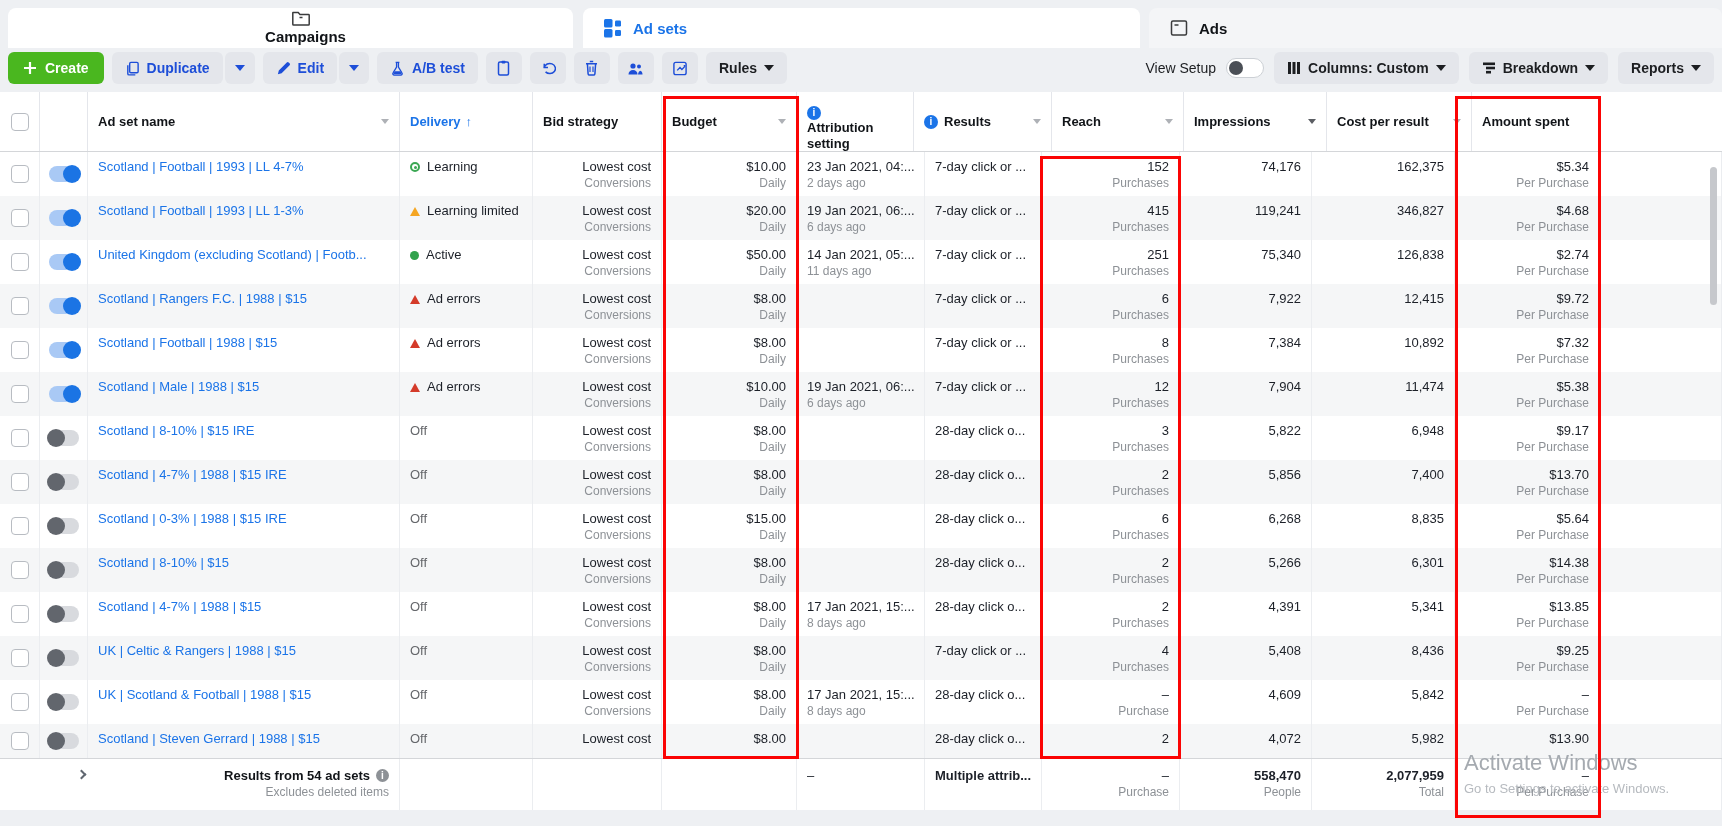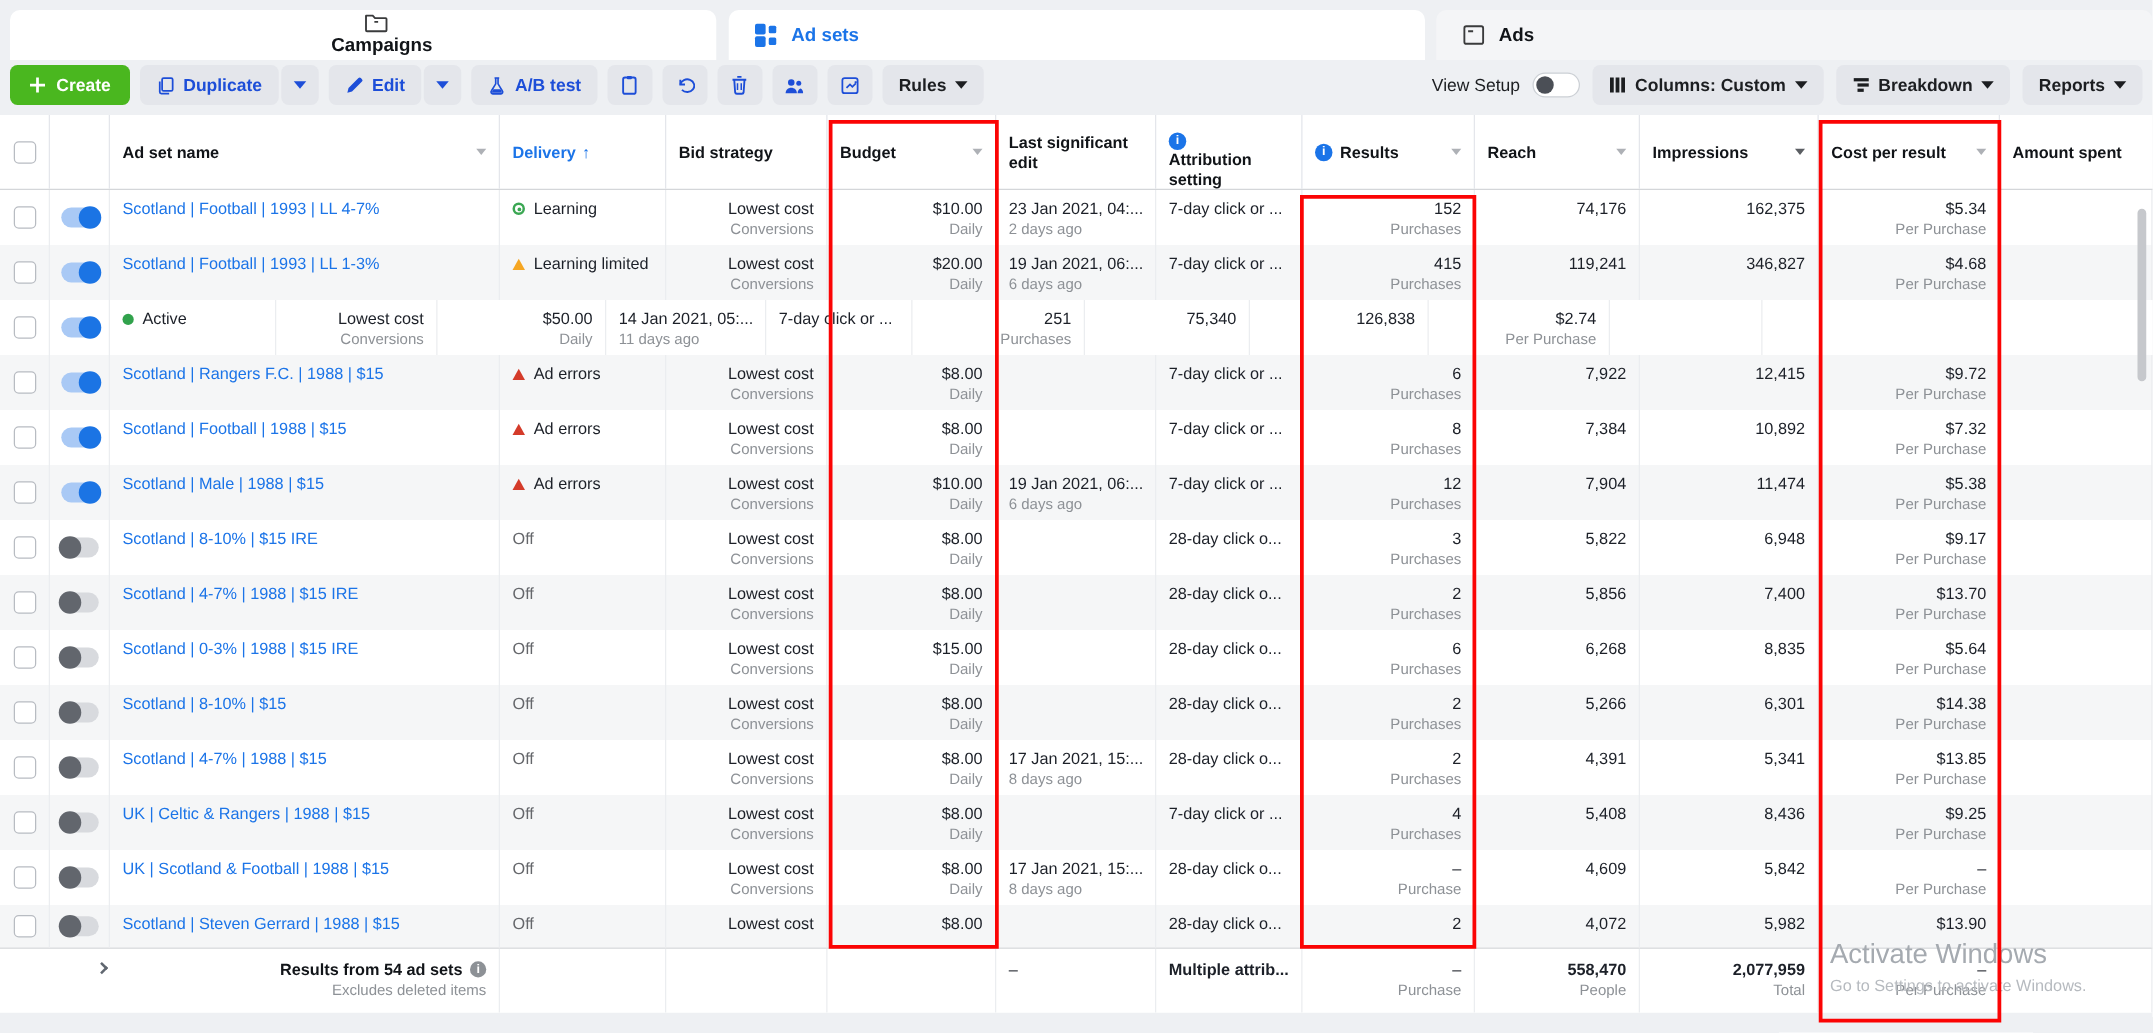--- a/index.html
+++ b/index.html
@@ -285,23 +285,20 @@
         <span class="hl">Delivery</span>
         <span class="sort-up">↑</span>
       </div>
     <div class="hc c-bid">
         <span class="hl">Bid strategy</span>
       </div>
     <div class="hc c-budget">
         <span class="hl">Budget</span>
         <span class="caret"></span>
       </div>
-    <div class="hc c-edit wrap">
-        <span class="hl">Last significant edit</span>
-      </div>
     <div class="hc c-attr wrap" style="align-items:flex-start;padding-top:13px;flex-direction:column;">
         <span class="info-icon" style="margin-top:1px;"></span>
         <span class="hl">Attribution setting</span>
       </div>
     <div class="hc c-results">
         <span class="info-icon"></span>
         <span class="hl">Results</span>
         <span class="caret"></span>
       </div>
     <div class="hc c-reach">
@@ -417,20 +414,23 @@
     <div class="c c-spent"></div>
   </div>
       <div class="row">
     <div class="c c-check">
           <span class="checkbox"></span>
         </div>
     <div class="c c-toggle">
           <span class="toggle on">
             <span class="knob"></span>
           </span>
+        </div>
+    <div class="c c-name">
+          <span class="adset-link">United Kingdom (excluding Scotland) | Footb...</span>
         </div>
     <div class="c c-delivery dcell">
           <span class="st active"></span>
           <span class="dtxt">Active</span>
         </div>
     <div class="c c-bid r">
           <span class="v">Lowest cost</span>
           <span class="s">Conversions</span>
         </div>
     <div class="c c-budget r">

